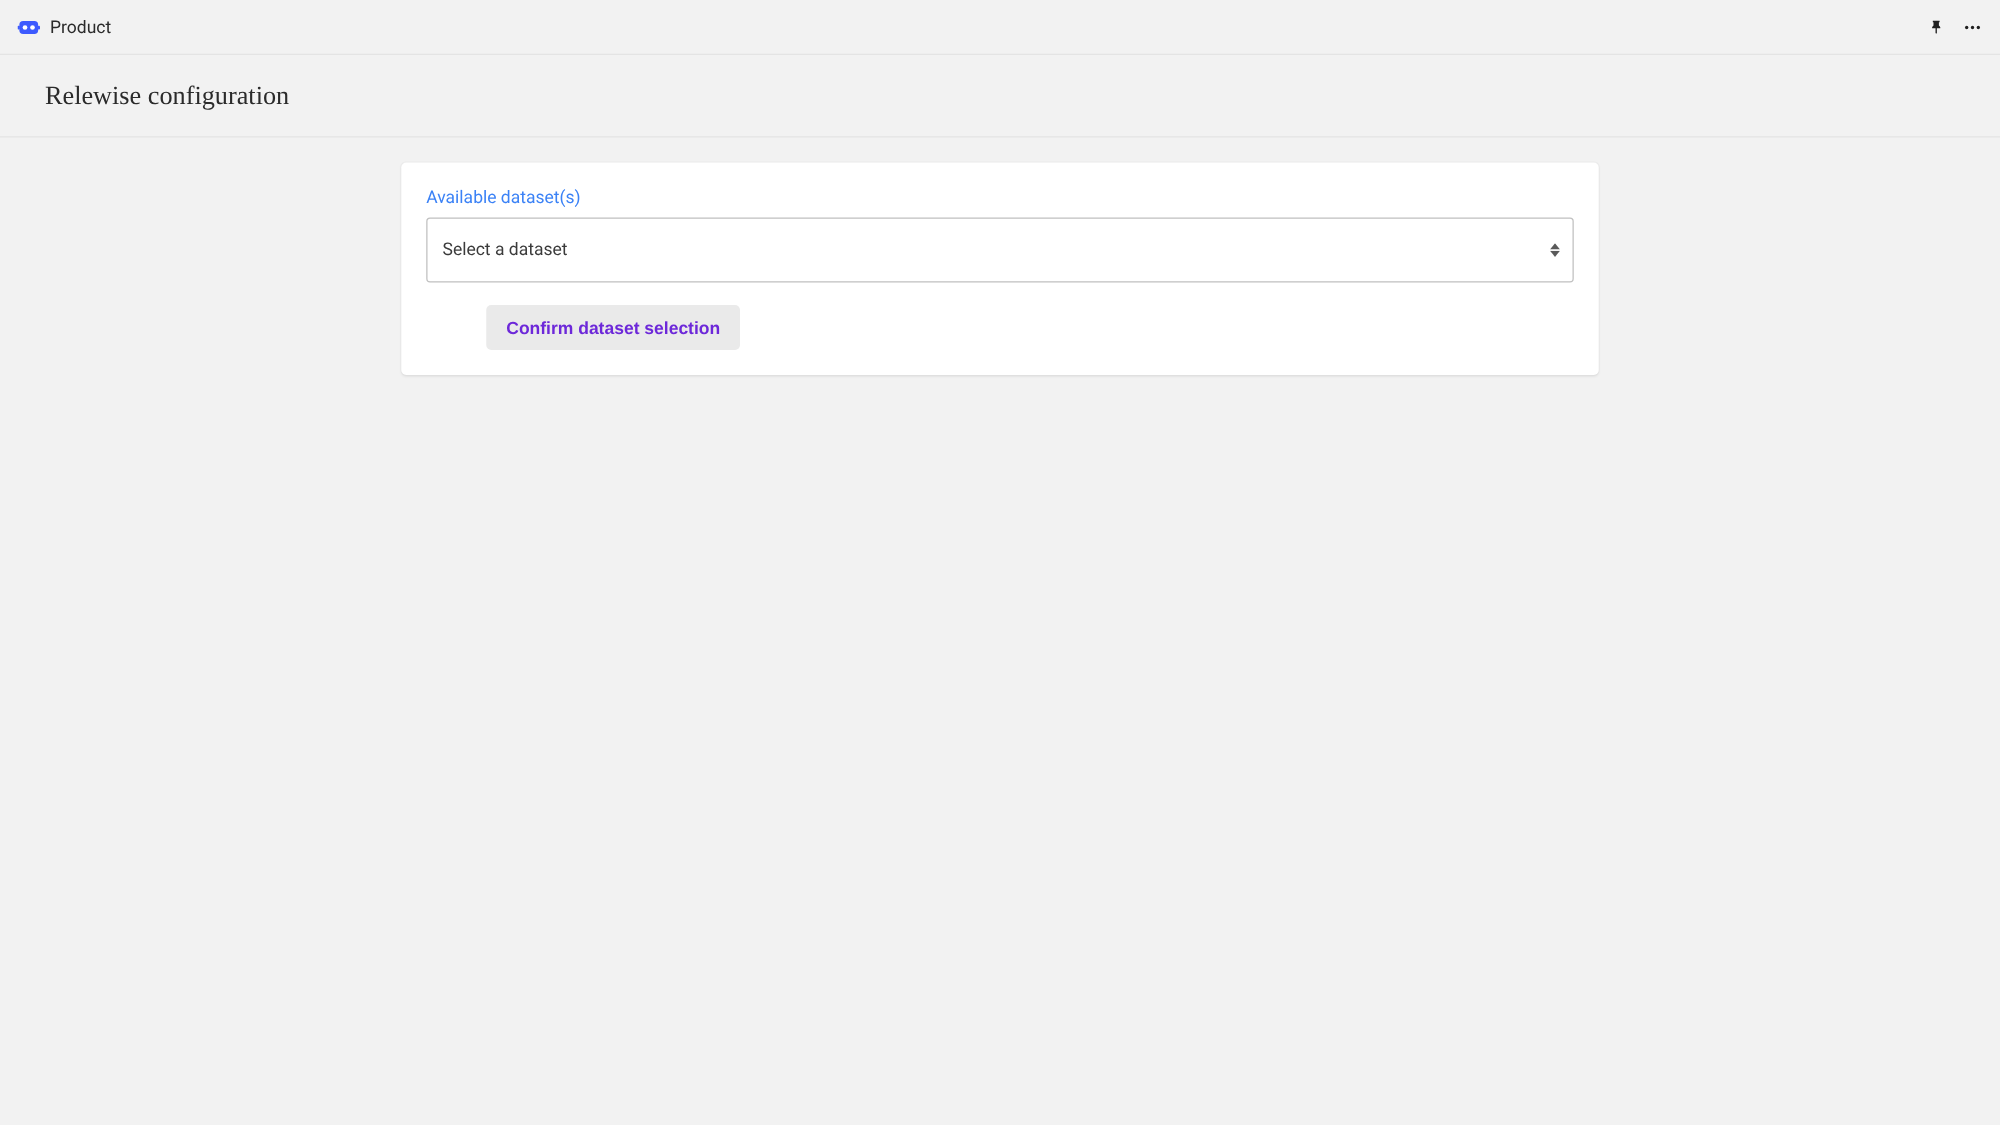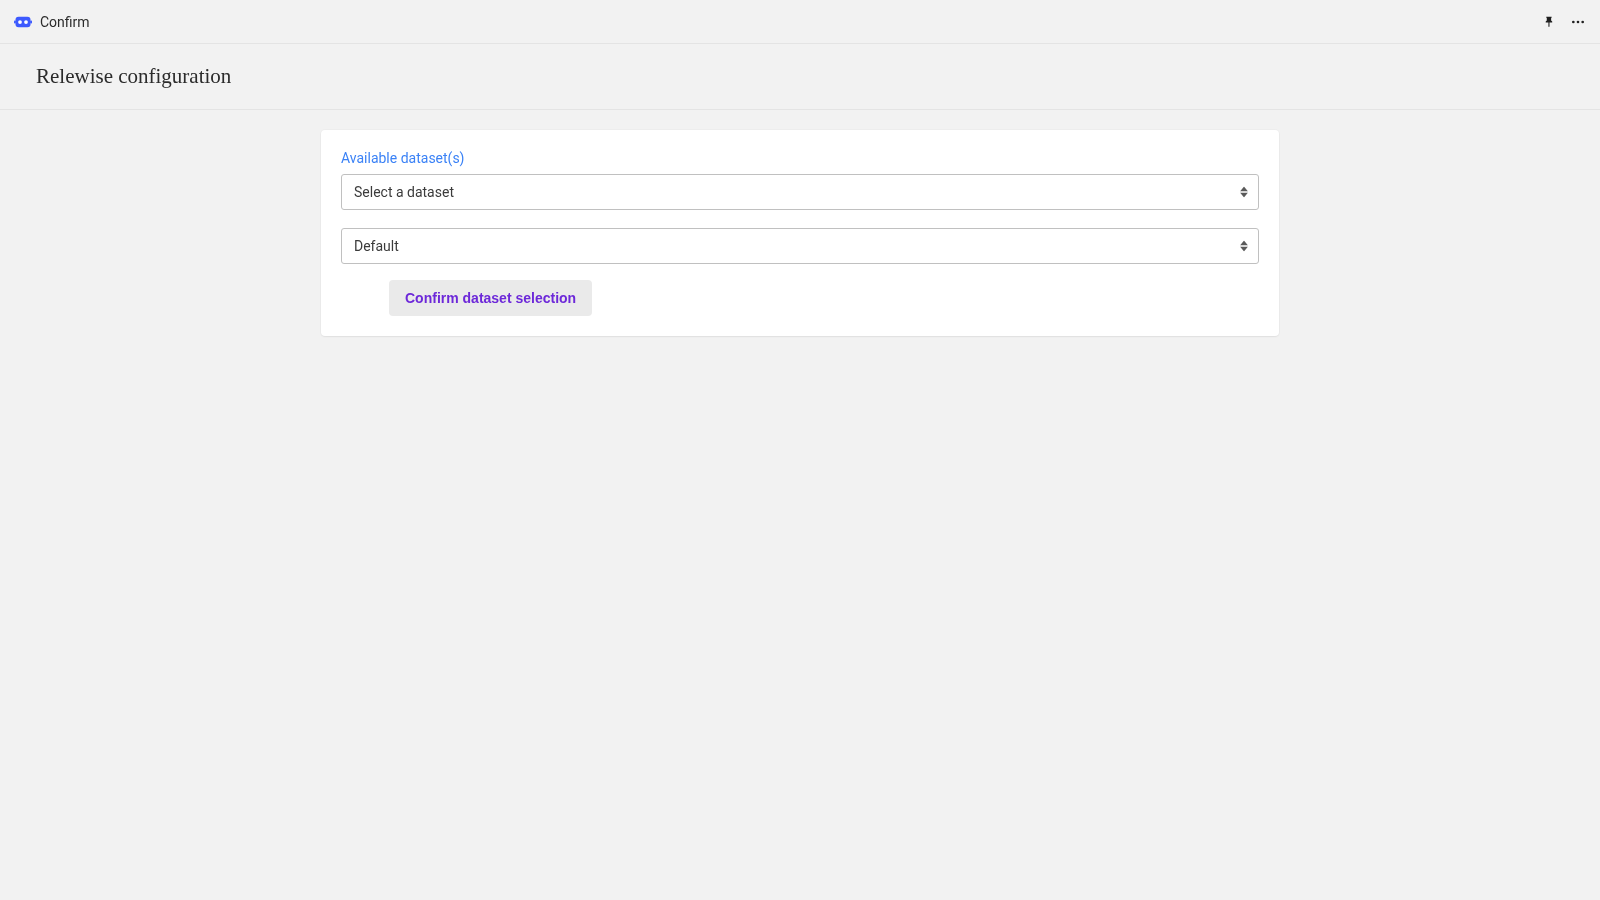--- a/index.html
+++ b/index.html
@@ -102,21 +102,21 @@
       font-weight: 400;
     }
     
     .select-wrapper {
       position: relative;
       width: 100%;
     }
     
     .select-box {
       width: 100%;
-      height: 36px;
+      height: 52px;
       border: 1px solid #c0c0c0;
       border-radius: 3px;
       background: #ffffff;
       padding: 0 36px 0 12px;
       font-size: 14px;
       color: #3b3b3b;
       display: flex;
       align-items: center;
       cursor: pointer;
       position: relative;
@@ -161,21 +161,21 @@
   <div class="topbar-left">
     <span class="app-logo">
       <svg width="18" height="18" viewBox="0 0 24 24" fill="none">
         <rect x="2" y="5" width="20" height="14" rx="4" fill="#3D5AFE"></rect>
         <circle cx="8" cy="12" r="2.5" fill="#ffffff"></circle>
         <circle cx="16" cy="12" r="2.5" fill="#ffffff"></circle>
         <rect x="0" y="10" width="2.5" height="4" rx="1" fill="#3D5AFE"></rect>
         <rect x="21.5" y="10" width="2.5" height="4" rx="1" fill="#3D5AFE"></rect>
       </svg>
     </span>
-    <span class="app-name">Confirm</span>
+    <span class="app-name">Product</span>
   </div>
   <div class="topbar-right">
     <span class="icon-btn">
       <svg width="13" height="13" viewBox="0 0 24 24" fill="currentColor">
         <path d="M16 3v2h-1v5l2 2v2h-5v7l-1 1-1-1v-7H5v-2l2-2V5H6V3h10z"></path>
       </svg>
     </span>
     <span class="icon-btn">
       <svg width="16" height="16" viewBox="0 0 24 24" fill="currentColor">
         <circle cx="5" cy="12" r="2"></circle>
@@ -204,31 +204,18 @@
               </svg>
             <svg width="8" height="5" viewBox="0 0 8 5" fill="currentColor">
                 <path d="M4 5L0 0h8z"></path>
               </svg>
           </span>
         </div>
       </div>
     </div>
     
     <div class="form-field">
-      <div class="select-wrapper">
-        <div class="select-box">
-          <span>Default</span>
-          <span class="select-chevrons">
-            <svg width="8" height="5" viewBox="0 0 8 5" fill="currentColor">
-                <path d="M4 0L8 5H0z"></path>
-              </svg>
-            <svg width="8" height="5" viewBox="0 0 8 5" fill="currentColor">
-                <path d="M4 5L0 0h8z"></path>
-              </svg>
-          </span>
-        </div>
-      </div>
     </div>
     
     <button class="btn btn-disabled">Confirm dataset selection</button>
     
   </div>
 </div>
 
 </body></html>

